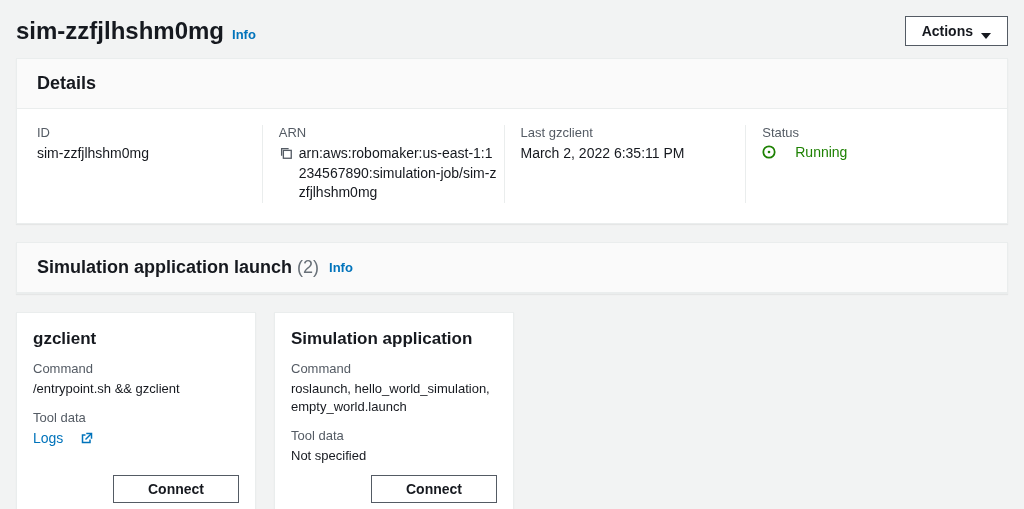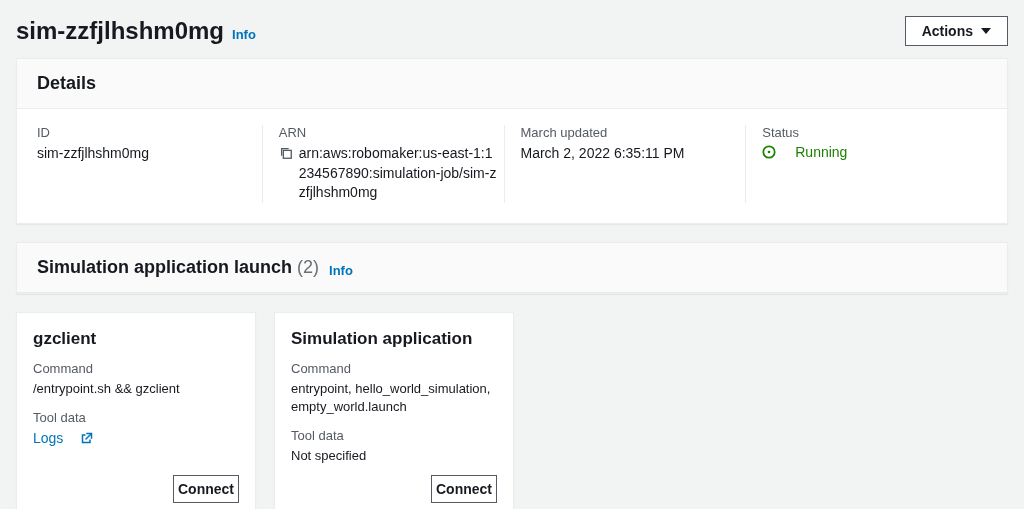--- a/index.html
+++ b/index.html
@@ -30,36 +30,36 @@
     cursor: pointer;
   }
   .actions-btn {
     background: #fff;
     border: 1px solid #545b64;
     padding: 6px 16px;
     font-size: 14px;
     font-weight: 700;
     cursor: pointer;
     display: flex;
-    align-items: center;
+    align-items: flex-end;
     gap: 8px;
     color: #16191f;
   }
   .panel {
     background: #fff;
     border: 1px solid #eaeded;
     box-shadow: 0 1px 1px rgba(0,0,0,0.05);
     margin-bottom: 18px;
   }
   .panel-header {
     padding: 14px 20px;
     border-bottom: 1px solid #eaeded;
     background: #fafafa;
     display: flex;
-    align-items: flex-end;
+    align-items: center;
   }
   .panel-title {
     font-size: 18px;
     font-weight: 700;
     margin: 0;
   }
   .panel-title .count {
     font-weight: 400;
     color: #687078;
   }
@@ -131,21 +131,21 @@
     cursor: pointer;
     display: inline-flex;
     align-items: center;
     gap: 18px;
   }
   .connect-btn {
     align-self: flex-end;
     margin-top: auto;
     background: #fff;
     border: 1px solid #545b64;
-    padding: 5px 4px;
+    padding: 5px 34px;
     font-size: 14px;
     font-weight: 700;
     cursor: pointer;
     color: #16191f;
   }
   .tool-card .spacer { flex: 1; }
 </style>
 </head>
 <body>
 
@@ -177,21 +177,21 @@
         <span class="copy-icon">
           <svg width="14" height="14" viewBox="0 0 16 16" fill="none" stroke="#545b64" stroke-width="1.5">
             <rect x="5" y="5" width="9" height="9"></rect>
             <path d="M3 11 V3 H11"></path>
           </svg>
         </span>
         <div class="field-value">arn:aws:robomaker:us-east-1:1234567890:simulation-job/sim-zzfjlhshm0mg</div>
       </div>
     </div>
     <div class="details-col">
-      <div class="field-label">March updated</div>
+      <div class="field-label">Last gzclient</div>
       <div class="field-value">March 2, 2022 6:35:11 PM</div>
     </div>
     <div class="details-col">
       <div class="field-label">Status</div>
       <div class="status-val">
         <svg width="14" height="14" viewBox="0 0 16 16" fill="none" stroke="#1d8102" stroke-width="2">
           <circle cx="8" cy="8" r="6.5"></circle>
           <circle cx="8" cy="8" r="1.5" fill="#1d8102" stroke="none"></circle>
         </svg>
         <span>Running</span>
@@ -226,19 +226,19 @@
         </svg>
       </span>
     </div>
     <div class="spacer"></div>
     <button class="connect-btn">Connect</button>
   </div>
 
   <div class="tool-card">
     <h3 class="tool-title">Simulation application</h3>
     <div class="field-label">Command</div>
-    <div class="field-value">entrypoint, hello_world_simulation, empty_world.launch</div>
+    <div class="field-value">roslaunch, hello_world_simulation, empty_world.launch</div>
     <div class="field-label">Tool data</div>
     <div class="field-value">Not specified</div>
     <div class="spacer"></div>
     <button class="connect-btn">Connect</button>
   </div>
 </div>
 
 </body></html>

